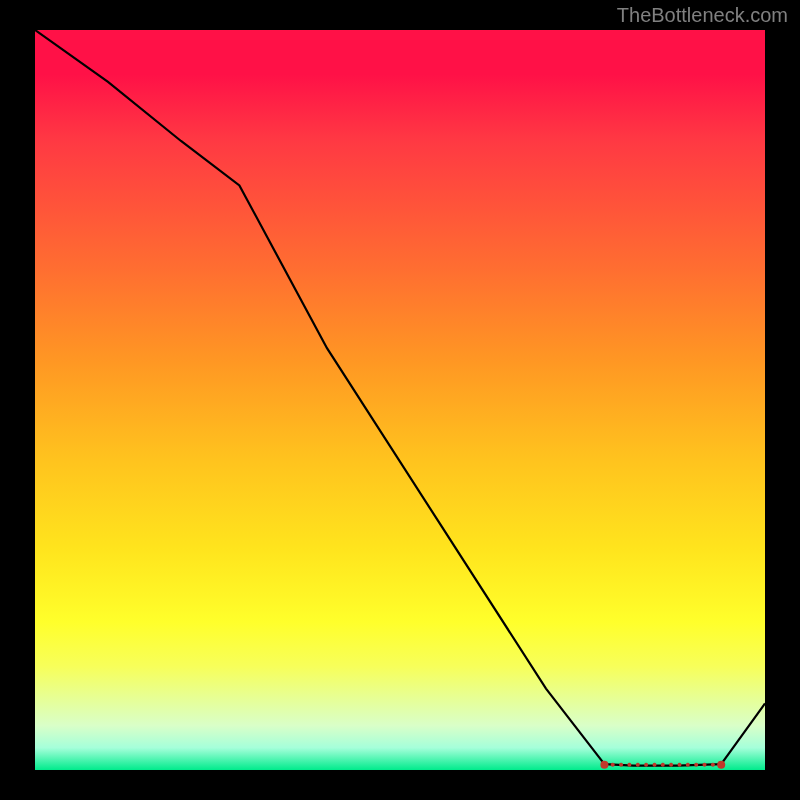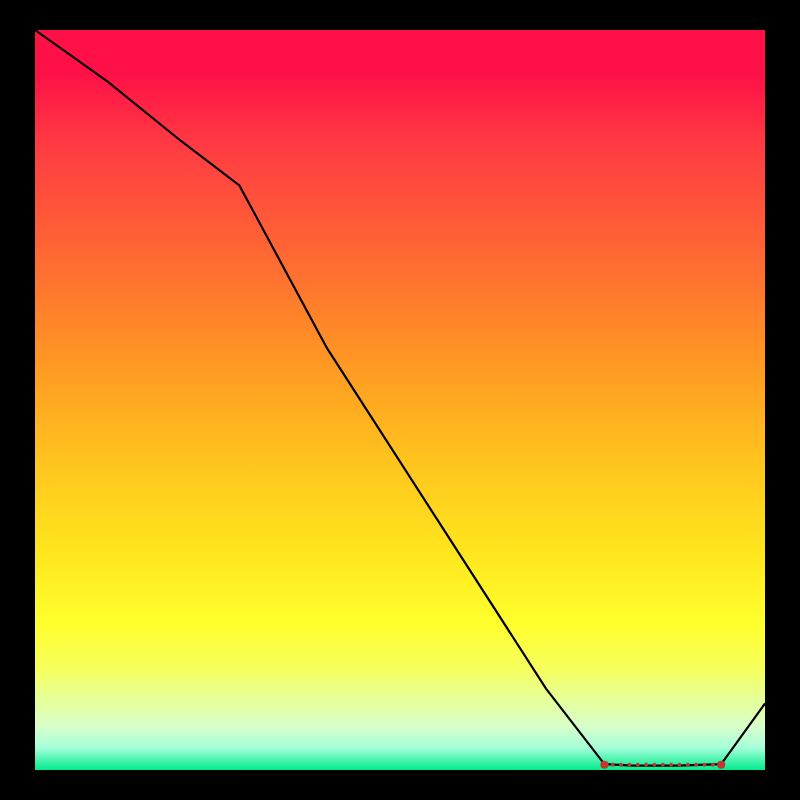--- a/index.html
+++ b/index.html
@@ -64,20 +64,21 @@
 
   .bead {
     fill: #c0392b;
   }
 </style>
 </head>
 <body>
 
 <div class="frame">
 
+  <div class="watermark">TheBottleneck.com</div>
 
   <div class="plot">
     <svg class="curve" viewBox="0 0 730 740" preserveAspectRatio="none">
       <path d="M0.0 0.0 L73.0 51.8 L146.0 111.0 L204.4 155.4 L292.0 318.2 L401.5 488.4 L511.0 658.6 L569.4 734.1 L598.6 735.6 L642.4 735.6 L686.2 734.1 L730.0 673.4" fill="none" stroke="#000" stroke-width="2.2" id="series-path"></path>
       <g id="beads">
           <circle cx="569.4" cy="734.8" r="4" class="bead"></circle>
           <circle cx="686.2" cy="734.8" r="4" class="bead"></circle>
           <circle cx="577.7" cy="734.8" r="2" class="bead"></circle>
           <circle cx="586.1" cy="734.8" r="2" class="bead"></circle>
           <circle cx="594.4" cy="734.8" r="2" class="bead"></circle>

